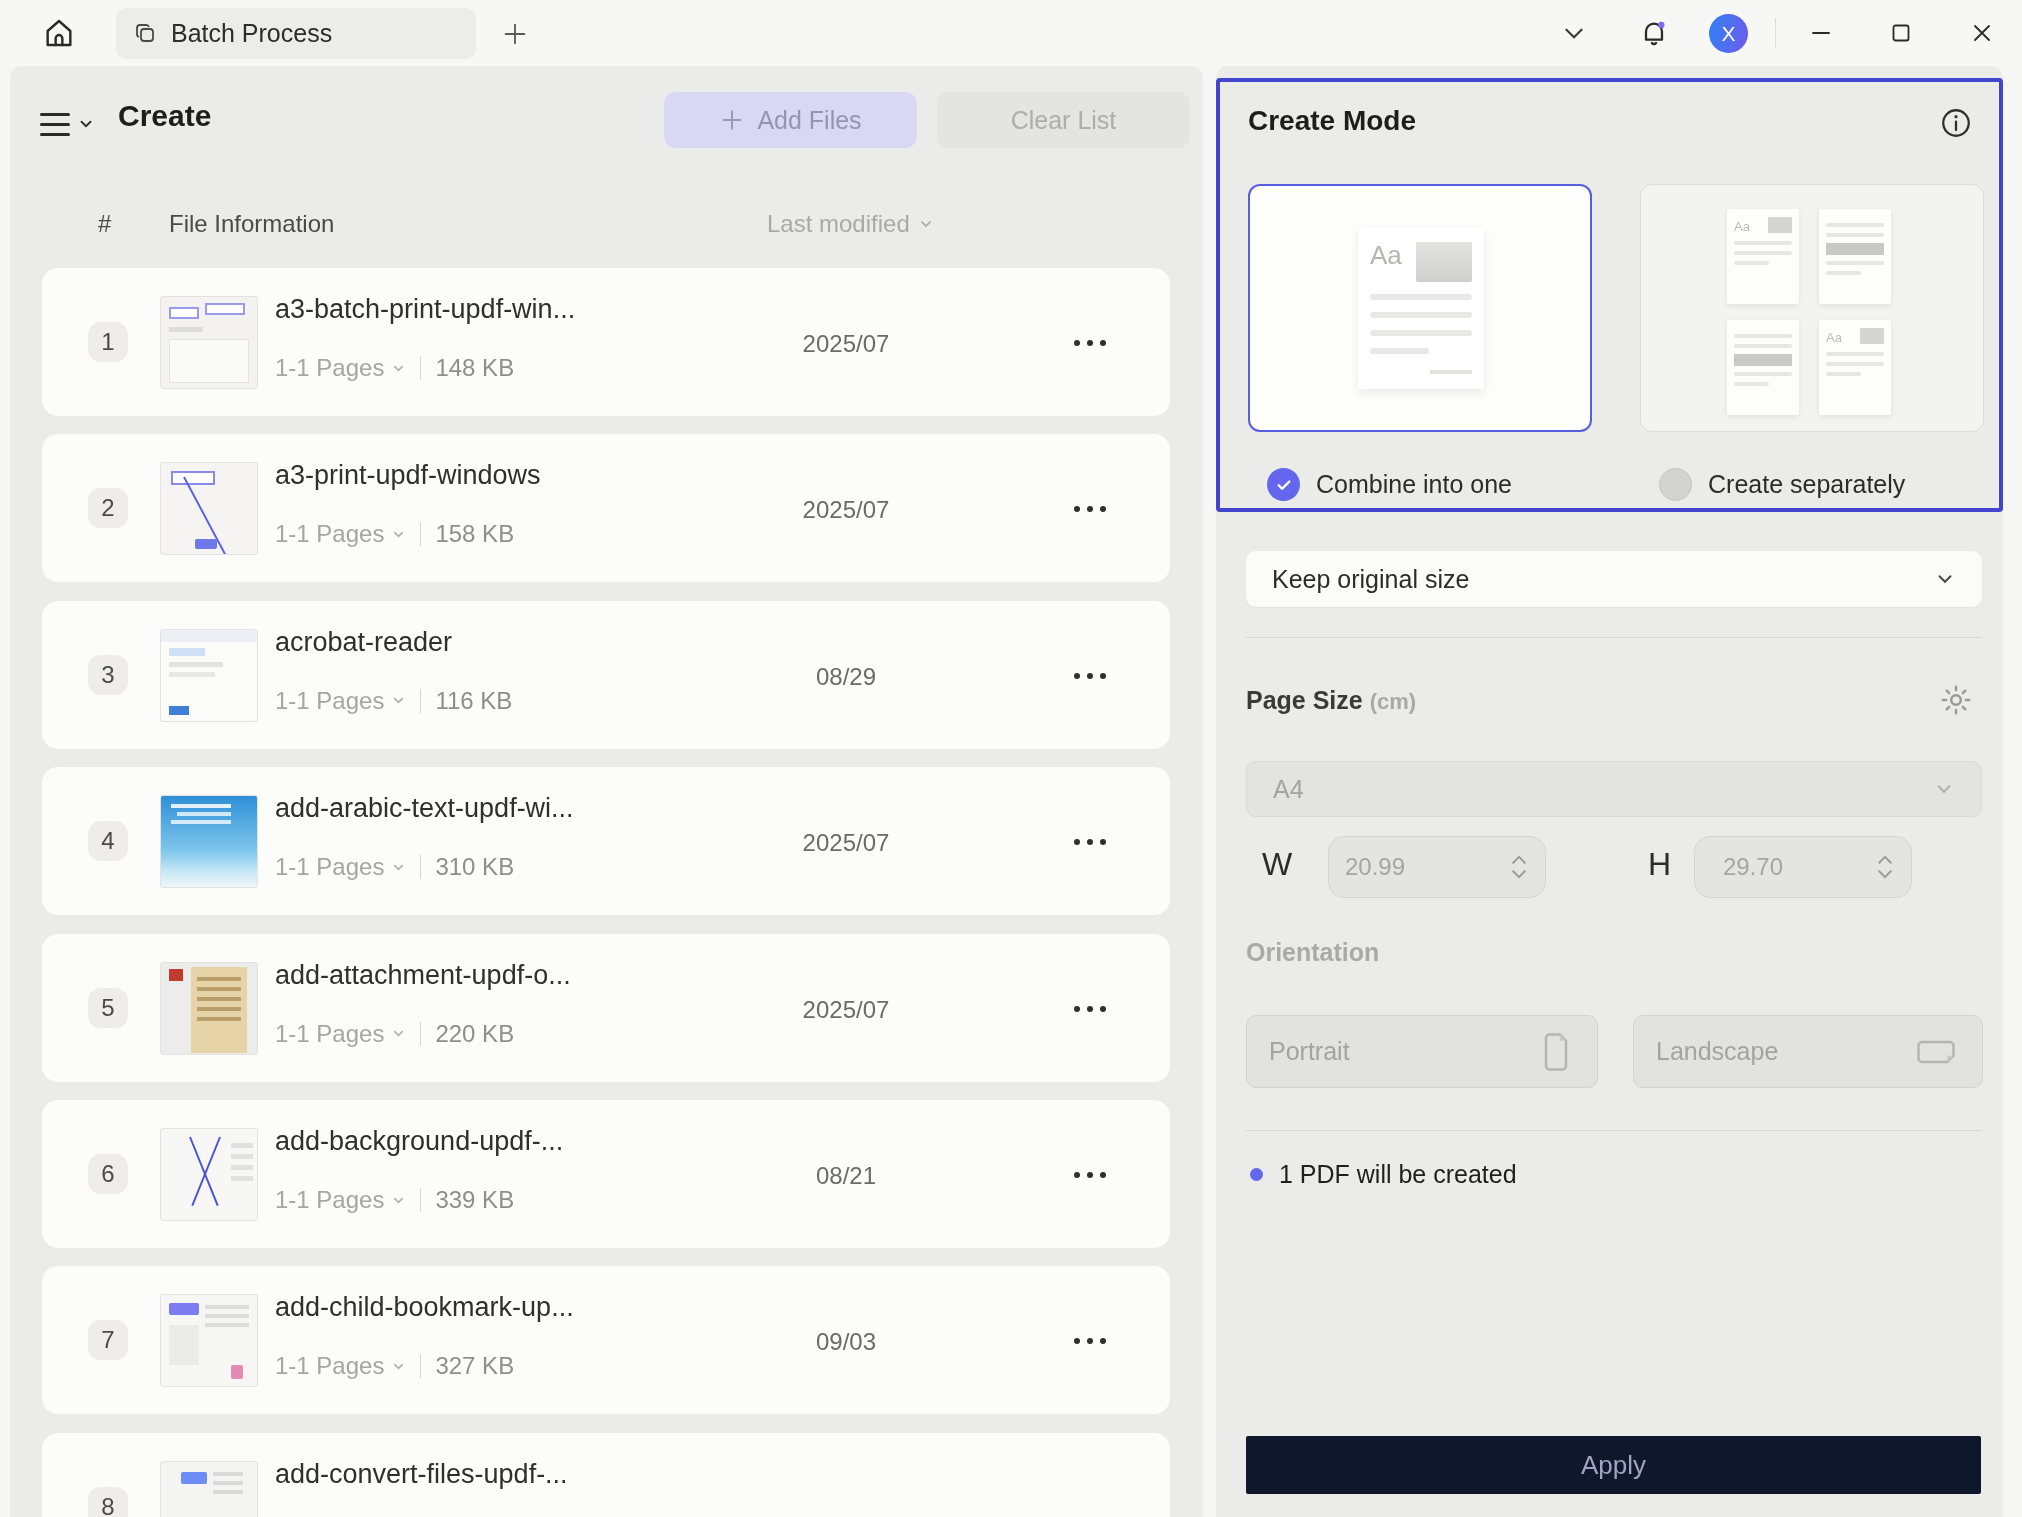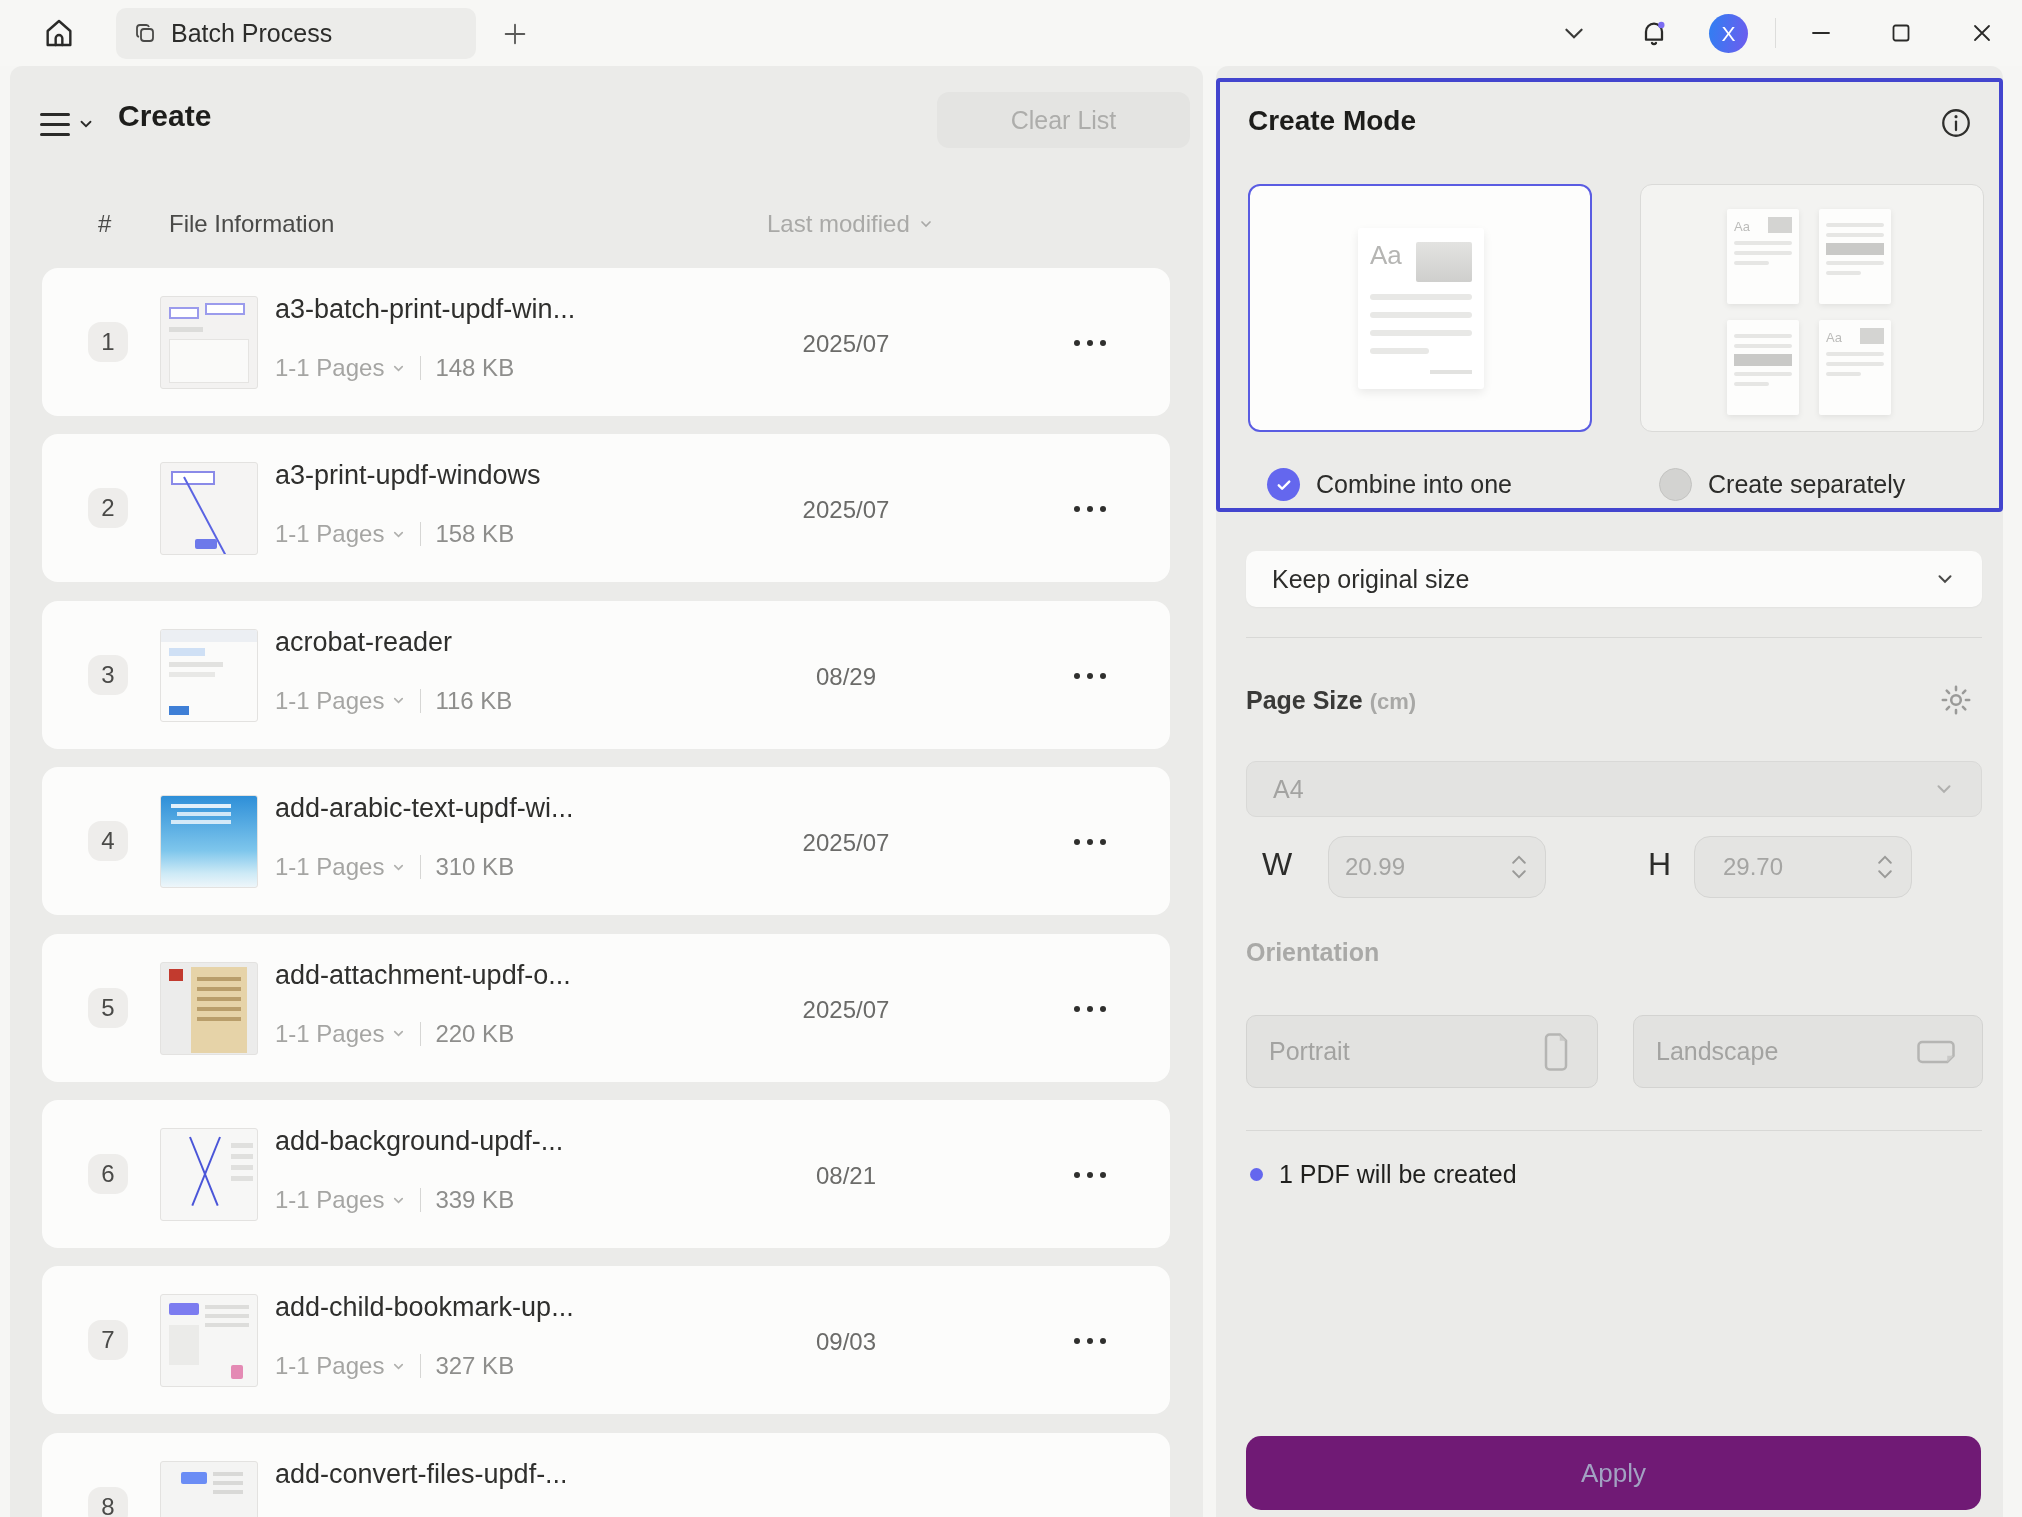--- a/index.html
+++ b/index.html
@@ -123,21 +123,21 @@
   .gear-btn { position:absolute; right:29px; top:616px; width:36px; height:36px; cursor:pointer; }
   .wh-row { position:absolute; top:770px; left:0; width:100%; height:62px; }
   .wh-letter { position:absolute; top:10px; font-size:32px; color:#2c2c2a; }
   .field { position:absolute; top:0; width:218px; height:62px; background:#e4e4e2; border:1px solid #d5d5d3; border-radius:16px; display:flex; align-items:center; padding:0 18px 0 28px; }
   .field input { border:none; background:transparent; outline:none; width:120px; font-size:24px; color:#a5a5a3; font-family:inherit; }
   .stepper { margin-left:auto; display:flex; flex-direction:column; gap:6px; }
   .orient-label { position:absolute; left:30px; top:872px; font-size:25px; font-weight:700; color:#a9a9a7; }
   .orient-btn { position:absolute; top:949px; height:73px; background:#e2e2e0; border:1px solid #d3d3d1; border-radius:10px; display:flex; align-items:center; justify-content:space-between; padding:0 26px 0 22px; font-size:25px; color:#a3a3a1; }
   .status-row { position:absolute; left:34px; top:1094px; display:flex; align-items:center; gap:16px; font-size:25px; color:#1f1f1d; }
   .status-dot { width:13px; height:13px; border-radius:50%; background:#6467ee; }
-  .apply-btn { position:absolute; left:30px; top:1370px; width:735px; height:74px; background:#701a75; border:none; border-radius:15px; font-size:26px; font-family:inherit; color:#a2a2c2; cursor:pointer; }
+  .apply-btn { position:absolute; left:30px; top:1370px; width:735px; height:58px; background:#0f172a; border:none; border-radius:2px; font-size:26px; font-family:inherit; color:#a2a2c2; cursor:pointer; }
 </style>
 </head>
 <body>
 
 <div class="topbar">
   <div class="home-btn">
     <svg width="32" height="32" viewBox="0 0 24 24" fill="none" stroke="#2a2a28" stroke-width="1.8" stroke-linejoin="round" stroke-linecap="round">
         <path d="M3.5 10.5 12 3l8.5 7.5V21h-17z"></path>
         <path d="M9.5 21v-5a2.5 2.5 0 0 1 5 0v5"></path>
       </svg>
@@ -193,20 +193,26 @@
         <i></i>
         <i></i>
         <i></i>
       </span>
     <svg width="18" height="18" viewBox="0 0 24 24" fill="none" stroke="#2a2a28" stroke-width="2.4" stroke-linecap="round">
         <path d="M6 9l6 6 6-6"></path>
       </svg>
   </div>
   <div class="page-title">Create</div>
 
+  <button class="hbtn btn-add">
+    <svg width="26" height="26" viewBox="0 0 24 24" stroke="#9a9aba" stroke-width="1.8" fill="none" stroke-linecap="round">
+        <path d="M12 4v16M4 12h16"></path>
+      </svg>
+    <span>Add Files</span>
+  </button>
   <button class="hbtn btn-clear">
     <span>Clear List</span>
   </button>
 
   <div class="thead">
     <span class="th-num">#</span>
     <span class="th-info">File Information</span>
     <span class="th-sort">
       <span>Last modified</span>
       <svg width="16" height="16" viewBox="0 0 24 24" fill="none" stroke="#a9a9a7" stroke-width="2.6" stroke-linecap="round">

